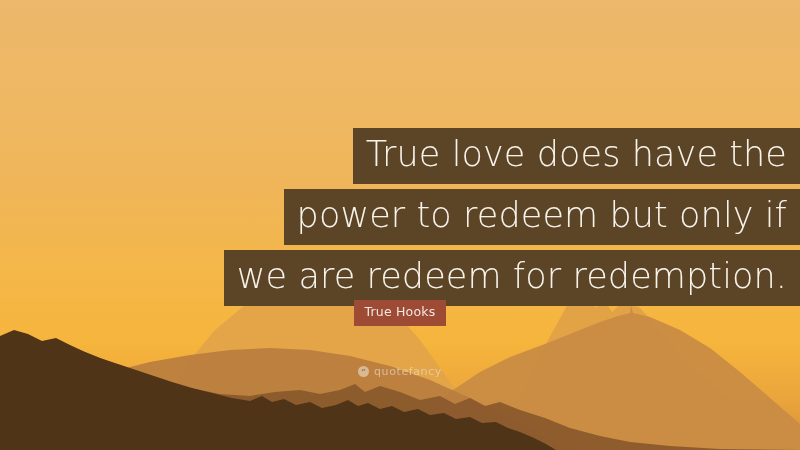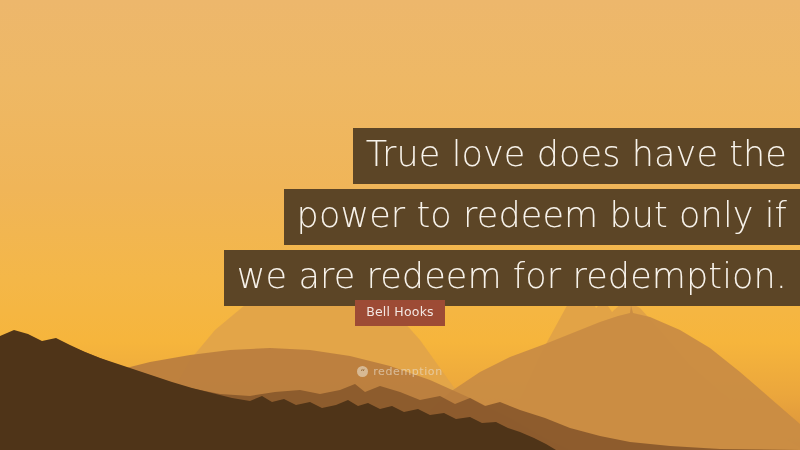--- a/index.html
+++ b/index.html
@@ -129,23 +129,23 @@
     </svg>
   </div>
 
   <div class="quote-block">
     <div class="quote-line">True love does have the</div>
     <div class="quote-line">power to redeem but only if</div>
     <div class="quote-line">we are redeem for redemption.</div>
   </div>
 
   <div class="author-wrap">
-    <div class="author-badge">Bell Hooks</div>
+    <div class="author-badge">True Hooks</div>
   </div>
 
   <div class="watermark">
     <div class="wm-icon">
       <span>“</span>
     </div>
-    <div class="wm-text">redemption</div>
+    <div class="wm-text">quotefancy</div>
   </div>
 
 </div>
 
 </body></html>

